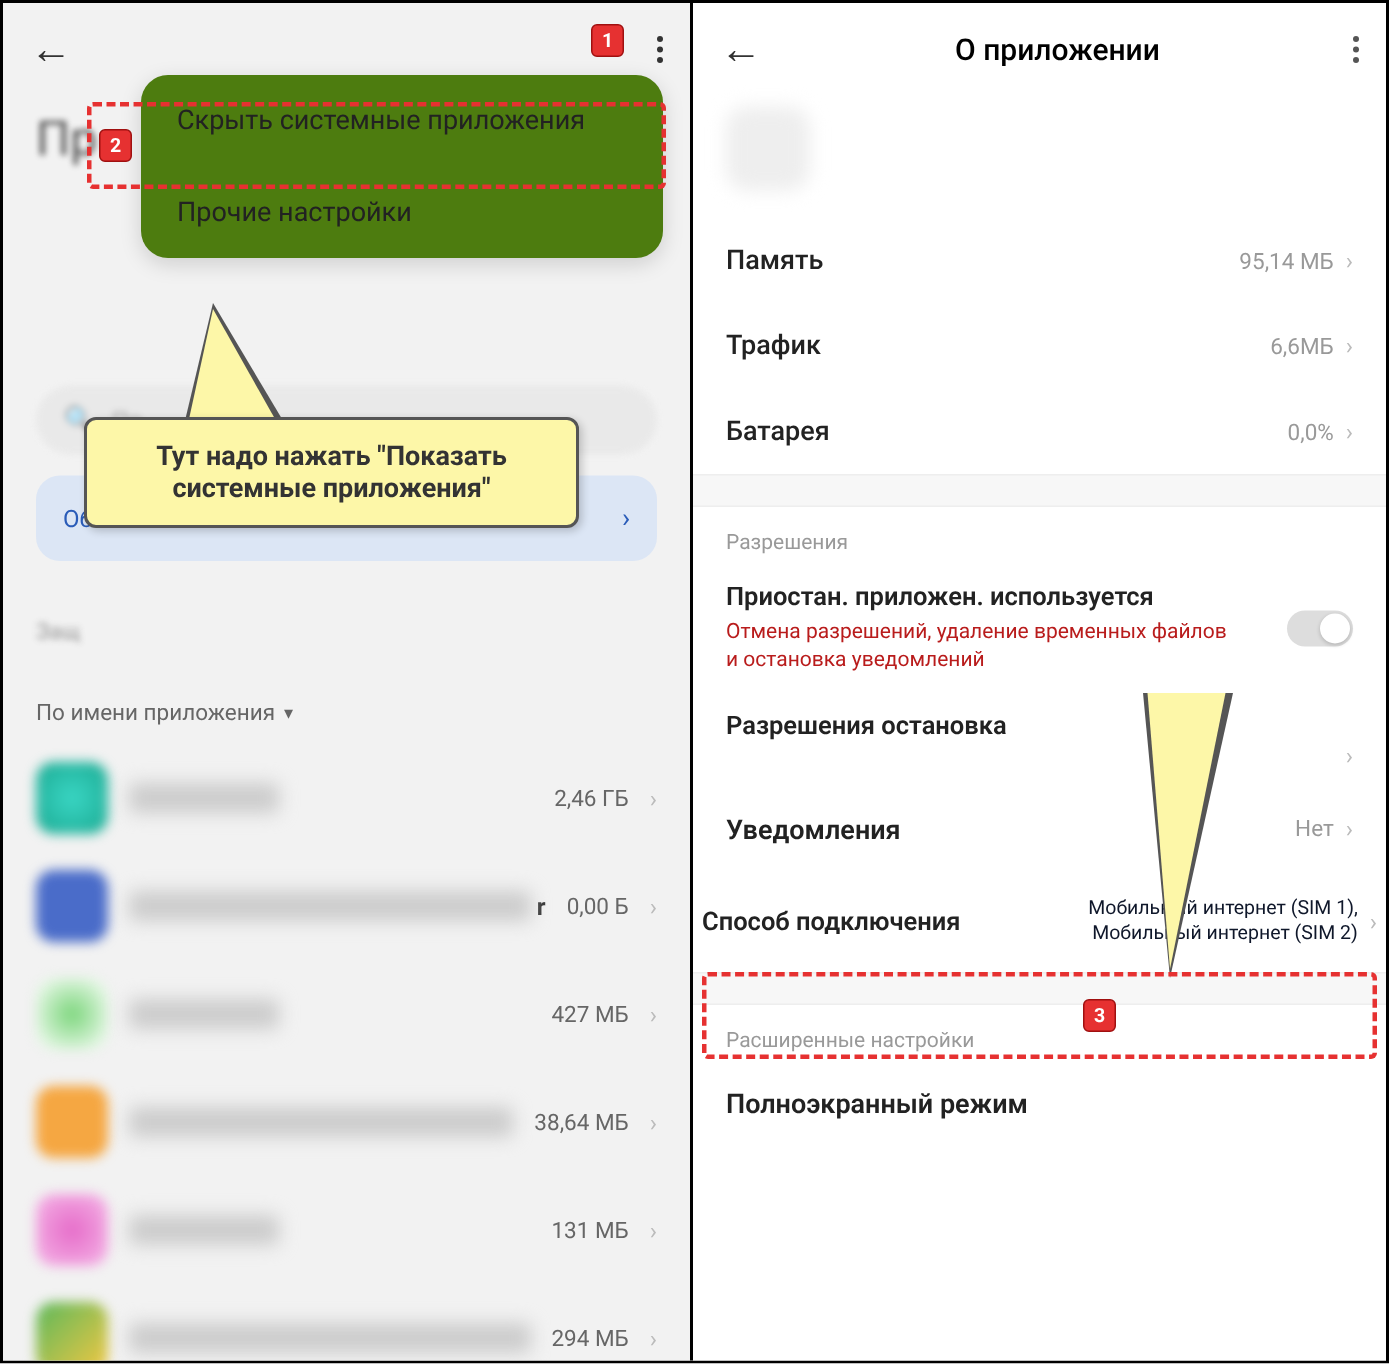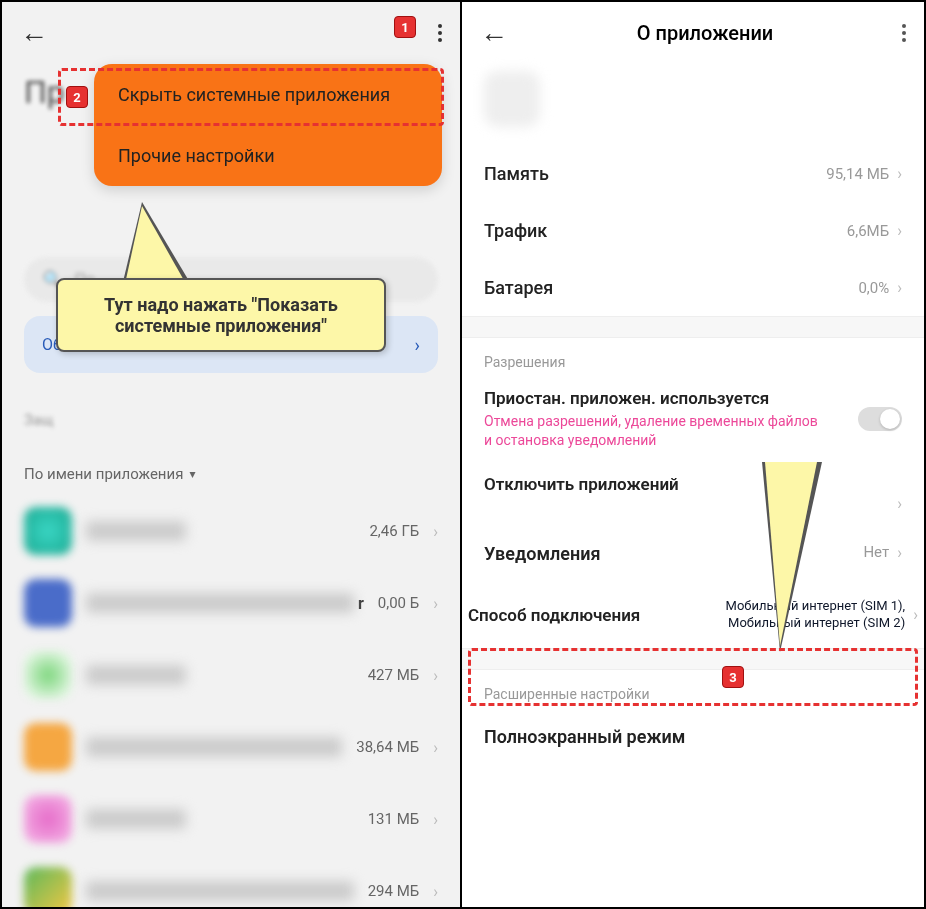--- a/index.html
+++ b/index.html
@@ -12,21 +12,21 @@
 
 .left-header { display: flex; align-items: center; justify-content: space-between; padding: 14px 18px; }
 .back-arrow { font-size: 28px; color: #333; }
 .more-icon { font-size: 24px; color: #333; display: flex; flex-direction: column; gap: 3px; align-items: center; }
 .more-icon span { width: 4px; height: 4px; border-radius: 50%; background: #333; }
 .badge { display: inline-flex; align-items: center; justify-content: center; min-width: 22px; height: 22px; background: #e63131; color: #fff; font-size: 13px; font-weight: bold; border-radius: 4px; padding: 0 4px; border: 1px solid #a01010; }
 .badge-1 { position: absolute; top: 14px; right: 44px; }
 
 .left-title { font-size: 32px; color: #333; padding: 10px 22px 16px; filter: blur(2px); }
 
-.popup { position: absolute; top: 62px; left: 92px; right: 18px; background: #f97316; border-radius: 18px; box-shadow: 0 4px 14px rgba(0,0,0,.15); z-index: 5; }
+.popup { position: absolute; top: 48px; left: 92px; right: 18px; background: #4d7c0f; border-radius: 18px; box-shadow: 0 4px 14px rgba(0,0,0,.15); z-index: 5; }
 .popup-item { padding: 20px 24px; font-size: 18px; color: #222; }
 .popup-item.highlighted { position: relative; }
 .dash-box { position: absolute; border: 3px dashed #e63131; border-radius: 4px; pointer-events: none; }
 .dash-1 { top: 66px; left: 56px; right: 16px; height: 58px; z-index: 6; }
 .badge-2 { position: absolute; top: 84px; left: 64px; z-index: 7; }
 
 .search-bar { margin: 130px 22px 14px; background: #e8e8e8; border-radius: 24px; padding: 12px 18px; display: flex; align-items: center; gap: 10px; filter: blur(2px); }
 .search-bar .icon { font-size: 18px; color: #999; }
 .search-bar .text { color: #999; font-size: 16px; }
 
@@ -72,21 +72,21 @@
 .setting-row .value { color: #999; font-size: 15px; margin-right: 8px; }
 .setting-row .chev { color: #bbb; font-size: 16px; }
 .setting-row .right-group { display: flex; align-items: flex-end; }
 
 .divider-gap { height: 22px; background: #f7f7f7; border-top: 1px solid #eee; border-bottom: 1px solid #eee; }
 
 .group-label { padding: 16px 22px 6px; color: #999; font-size: 14px; }
 
 .complex-row { padding: 12px 22px; }
 .complex-row .title { font-size: 17px; font-weight: 600; color: #222; margin-bottom: 4px; }
-.complex-row .desc { font-size: 14px; color: #ec4899; line-height: 1.35; padding-right: 40px; }
+.complex-row .desc { font-size: 14px; color: #b91c1c; line-height: 1.35; padding-right: 40px; }
 .complex-row.with-toggle { display: flex; justify-content: space-between; align-items: center; }
 .complex-row.with-toggle .text-block { flex: 1; }
 .toggle { width: 44px; height: 24px; background: #ddd; border-radius: 12px; position: relative; }
 .toggle::after { content: ''; position: absolute; width: 20px; height: 20px; background: #fff; border-radius: 50%; top: 2px; right: 2px; box-shadow: 0 1px 3px rgba(0,0,0,.2); }
 
 .complex-row.with-chev { display: flex; justify-content: space-between; align-items: flex-start; }
 .complex-row.with-chev .chev { color: #bbb; font-size: 16px; margin-top: 20px; }
 
 .notif-row { display: flex; justify-content: space-between; align-items: flex-start; padding: 18px 22px; position: relative; }
 .notif-row .label { font-size: 18px; font-weight: 600; color: #222; }
@@ -241,21 +241,21 @@
     <div class="complex-row with-toggle">
       <div class="text-block">
         <div class="title">Приостан. приложен. используется</div>
         <div class="desc">Отмена разрешений, удаление временных файлов и остановка уведомлений</div>
       </div>
       <div class="toggle"></div>
     </div>
 
     <div class="complex-row with-chev">
       <div class="text-block">
-        <div class="title">Отключить приложений</div>
+        <div class="title">Разрешения остановка</div>
       </div>
       <span class="chev">›</span>
     </div>
 
     <div class="notif-row">
       <span class="label">Уведомления</span>
       <div class="right-group" style="display:flex;align-items:center">
         <span class="value">Нет</span>
         <span class="chev">›</span>
       </div>

